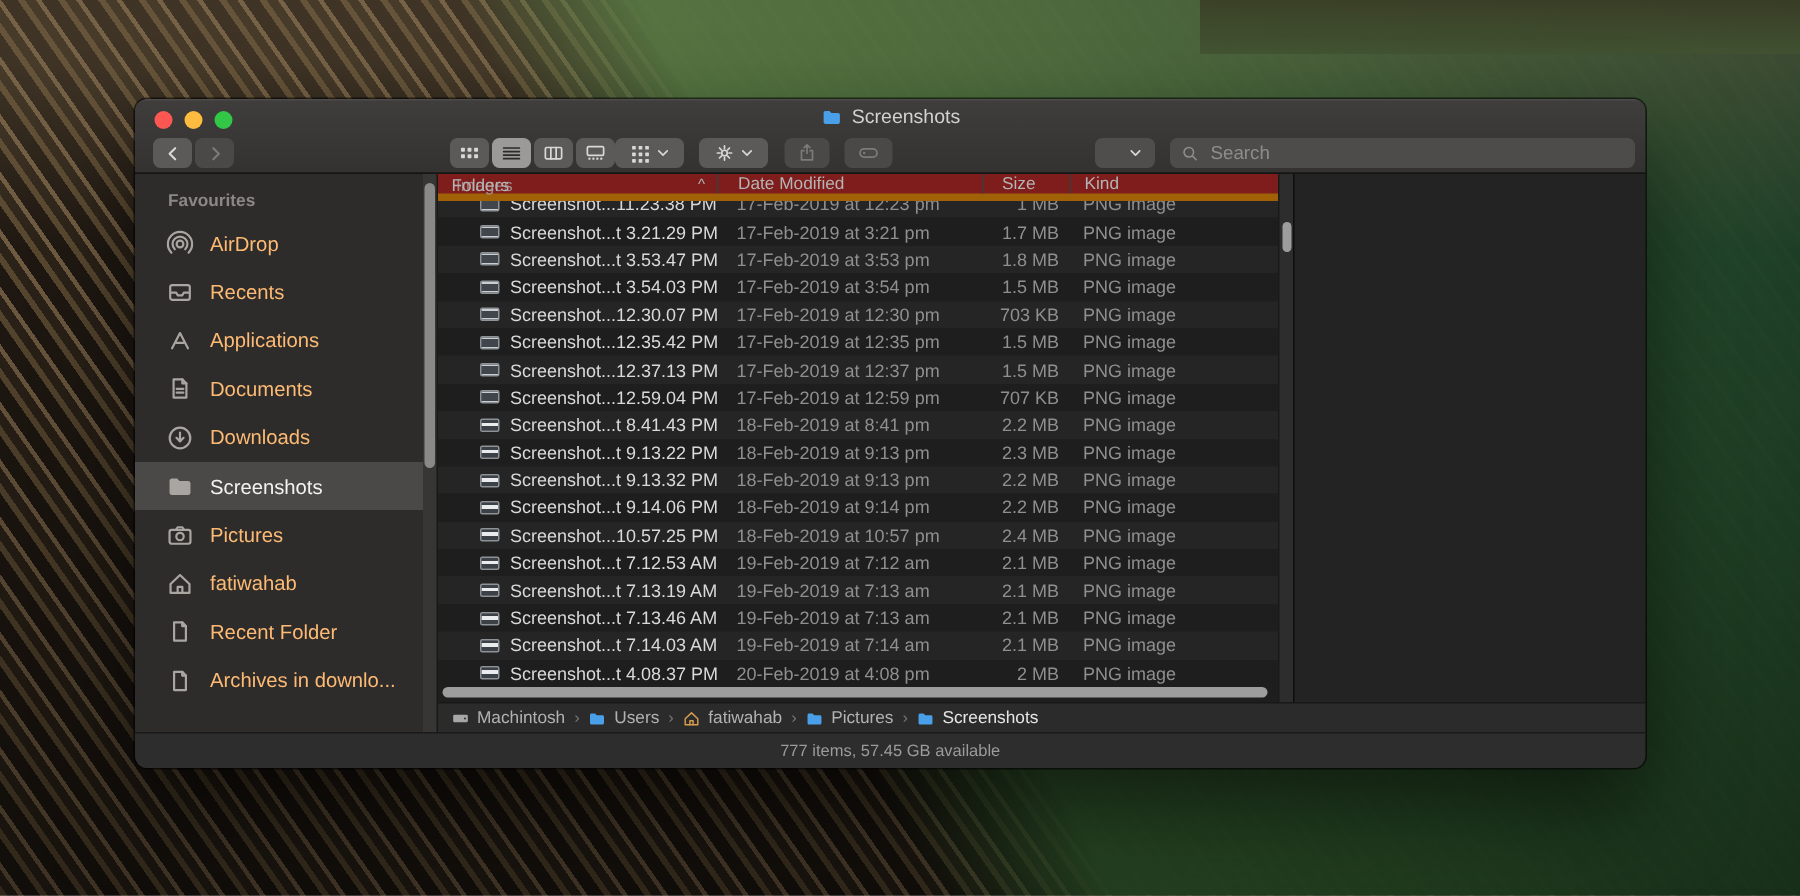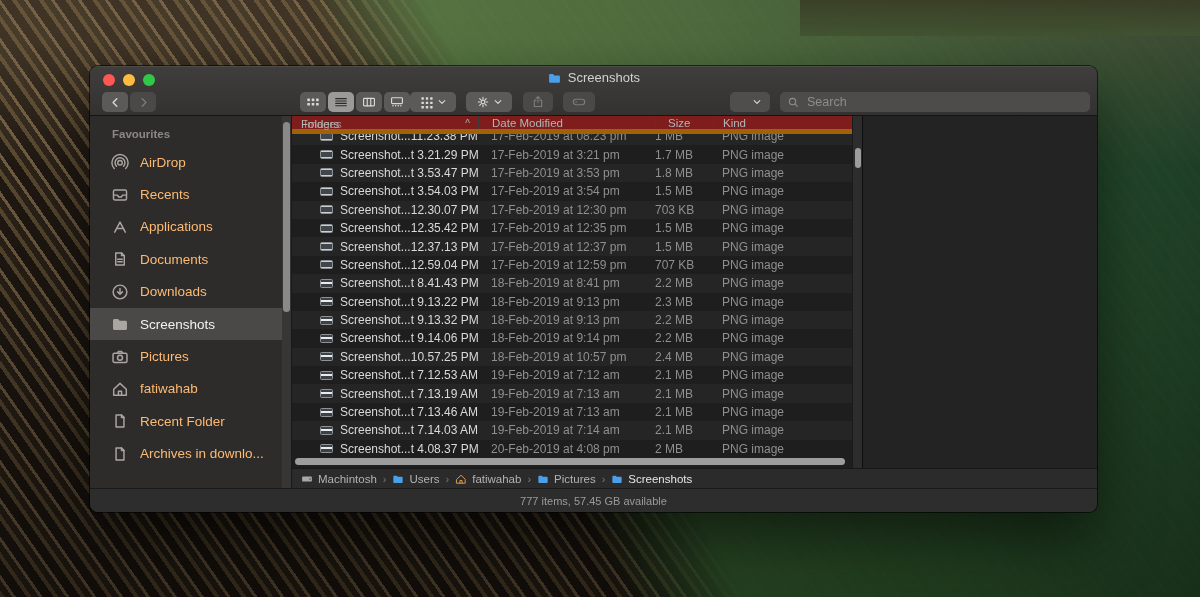--- a/index.html
+++ b/index.html
@@ -75,21 +75,21 @@
   .rows{margin-top:-7px;}
   .frow{height:18.4px;display:flex;align-items:center;font-size:12px;color:#8f8f8f;}
   .frow:nth-child(odd){background:#252525;}
   .frow:nth-child(even){background:#1e1e1e;}
   .c-name{width:186px;display:flex;align-items:center;gap:7px;padding-left:28px;color:#d9d9d9;
     white-space:nowrap;overflow:hidden;flex:none;}
   .thumb{width:13px;height:9px;border:1px solid #8e9398;border-radius:1.5px;flex:none;}
   .thumb.plain{background:linear-gradient(#c9ced3 15%,#41464d 15% 88%,#c9ced3 88%);}
   .thumb.band{background:linear-gradient(#3c4147 28%,#e9ebed 28% 58%,#3c4147 58%);}
   .c-date{width:177px;padding-left:13px;white-space:nowrap;overflow:hidden;flex:none;}
-  .c-size{width:58px;text-align:left;padding-right:7px;flex:none;}
+  .c-size{width:58px;text-align:right;padding-right:7px;flex:none;}
   .c-kind{flex:1;padding-left:9px;white-space:nowrap;overflow:hidden;}
   .hscroll{position:absolute;left:3px;right:7px;bottom:3px;height:7px;border-radius:3.5px;background:#9d9d9d;z-index:4;}
 
   .vscroll{width:10px;flex:none;background:#2d2d2d;border-left:1px solid #1a1a1a;position:relative;}
   .v-thumb{position:absolute;top:32px;left:2px;width:6px;height:20px;border-radius:3px;background:#9d9d9d;}
   .voidarea{flex:1;background:#232323;border-left:1px solid #0e0e0e;}
 
   .pathbar{height:20px;flex:none;background:#2b2b2b;border-top:1px solid #181818;display:flex;align-items:center;
     gap:6px;padding-left:9px;font-size:11.5px;color:#b2b2b2;overflow:hidden;}
   .pitem{display:flex;align-items:center;gap:5px;white-space:nowrap;}
@@ -368,21 +368,21 @@
             <div class="hc hc-size">Size</div>
             <div class="hc hc-kind">Kind</div>
           </div>
           <div class="rowsclip">
             <div class="rows" id="rows">
                 <div class="frow">
     <div class="c-name">
       <span class="thumb plain"></span>
       <span class="nm">Screenshot...11.23.38 PM</span>
     </div>
-    <div class="c-date">17-Feb-2019 at 08:23 pm</div>
+    <div class="c-date">17-Feb-2019 at 12:23 pm</div>
     <div class="c-size">1 MB</div>
     <div class="c-kind">PNG image</div>
   </div>
                 <div class="frow">
     <div class="c-name">
       <span class="thumb plain"></span>
       <span class="nm">Screenshot...t 3.21.29 PM</span>
     </div>
     <div class="c-date">17-Feb-2019 at 3:21 pm</div>
     <div class="c-size">1.7 MB</div>

